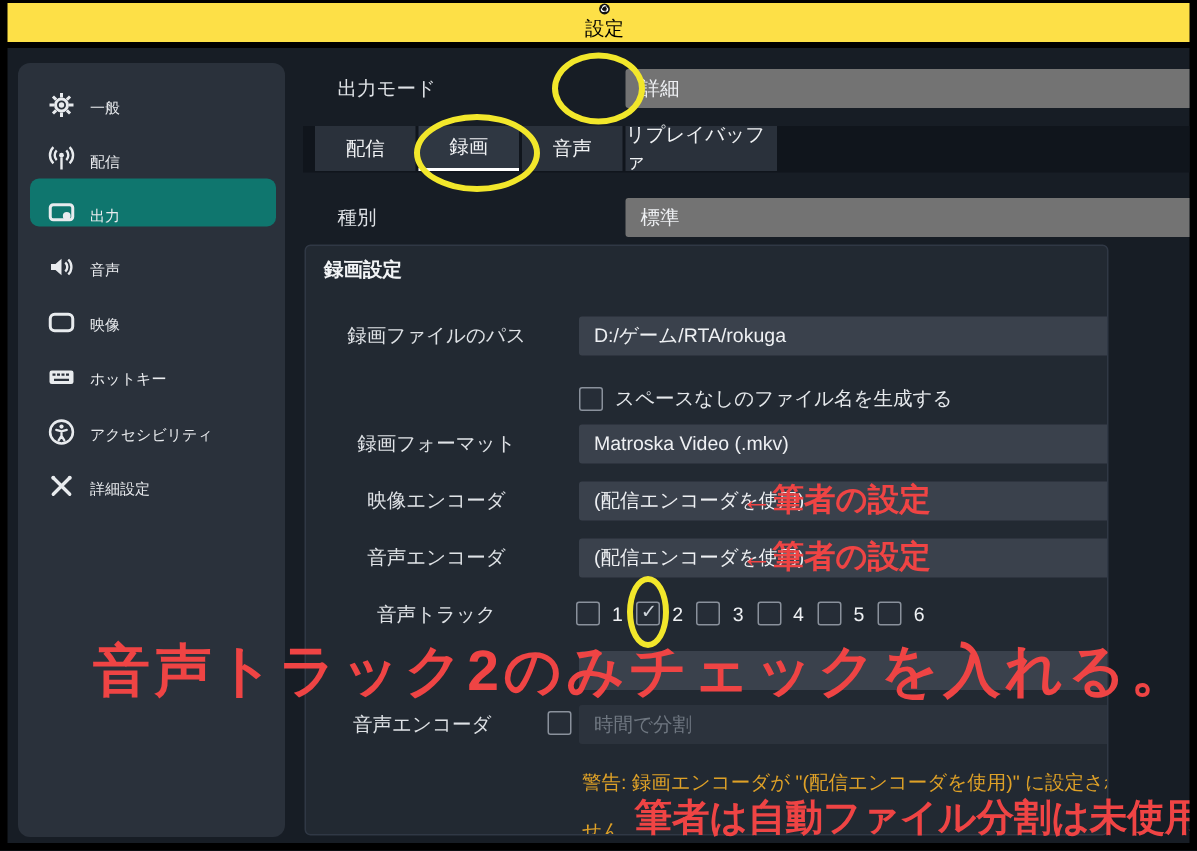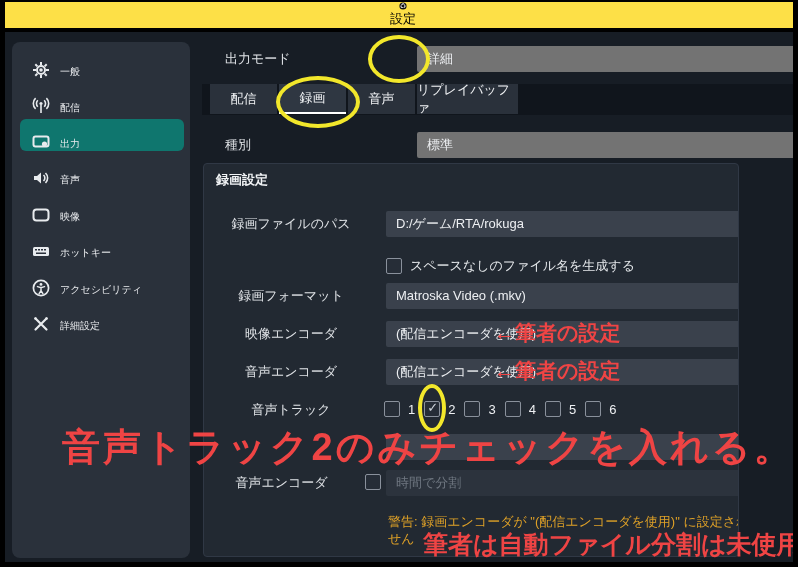--- a/index.html
+++ b/index.html
@@ -192,21 +192,21 @@
         </div>
     </div>
 
     <div class="gfield" style="top:270px"></div>
 
     <div class="glabel" style="top:311px; width:155px;">音声エンコーダ</div>
     <div class="cbx cbx-abs" style="left:161px; top:310px;"></div>
     <div class="gfield disabled-field" style="top:306px">時間で分割</div>
 
     <div class="warn" style="left:184px; top:349px;">警告: 録画エンコーダが "(配信エンコーダを使用)" に設定されている場合は録画を一時停止できま</div>
-    <div class="warn" style="left:184px; top:366px;">せん</div>
+    <div class="warn" style="left:184px; top:381px;">せん</div>
   </div>
 
   <div class="ellipse" style="left:363px; top:3px; width:62px; height:48px;"></div>
   <div class="ellipse" style="left:271px; top:44px; width:84px; height:52px;"></div>
   <div class="ellipse" style="left:413px; top:352px; width:28px; height:48px;"></div>
 
   <div class="note" style="left:489px; top:287px; font-size:21px;">←筆者の設定</div>
   <div class="note" style="left:489px; top:325px; font-size:21px;">←筆者の設定</div>
   <div class="note" style="left:57px; top:390px; font-size:38px; letter-spacing:3px;">音声トラック2のみチェックを入れる。</div>
   <div class="note" style="left:418px; top:496px; font-size:25px;">筆者は自動ファイル分割は未使用</div>

